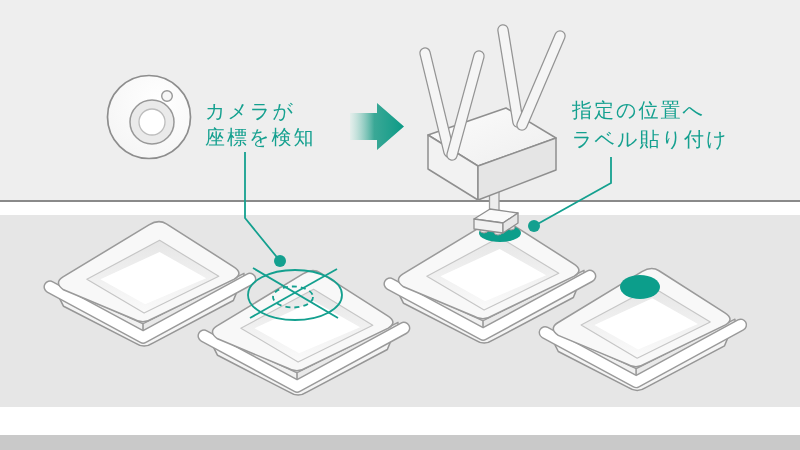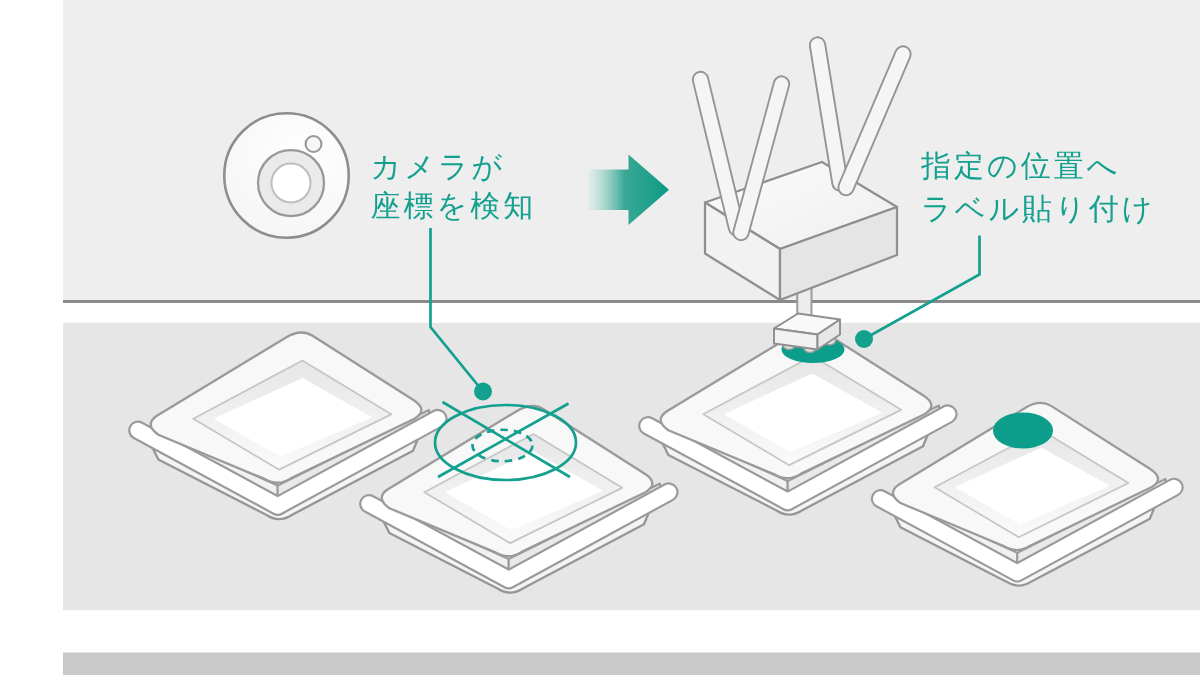--- a/index.html
+++ b/index.html
@@ -8,21 +8,20 @@
     width: 800px;
     height: 450px;
     overflow: hidden;
     background: #ffffff;
     font-family: "DejaVu Sans", "Liberation Sans", sans-serif;
   }
   #stage {
     position: relative;
     width: 688px;
     height: 450px;
-    padding-left: 42px;
   }
   svg { display: block; }
   .callout-text {
     font-family: "DejaVu Sans", "Liberation Sans", sans-serif;
     font-size: 20px;
     font-weight: 500;
     letter-spacing: 2px;
   }
 </style>
 </head>

